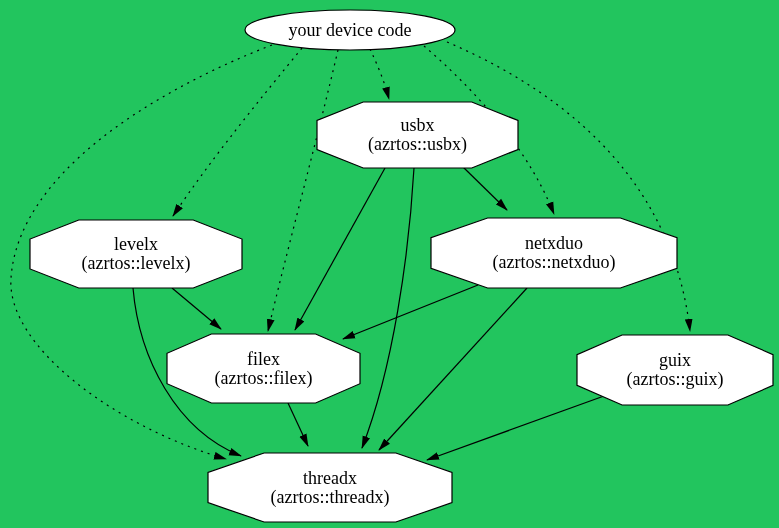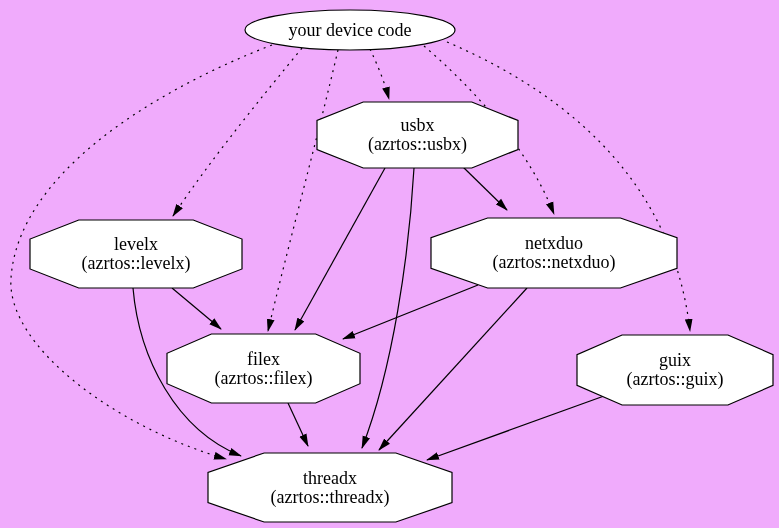--- a/index.html
+++ b/index.html
@@ -3,21 +3,21 @@
 <meta charset="utf-8">
 <style>
   html, body {
     margin: 0;
     padding: 0;
     background: #ffffff;
   }
   #canvas-wrap {
     width: 779px;
     height: 528px;
-    background: #f0abfc;
+    background: #22c55e;
     overflow: hidden;
   }
   svg { display: block; }
   .node-shape {
     fill: #ffffff;
     stroke: #000000;
     stroke-width: 1.2;
   }
   .node-label {
     font-family: "Liberation Serif", "DejaVu Serif", serif;

